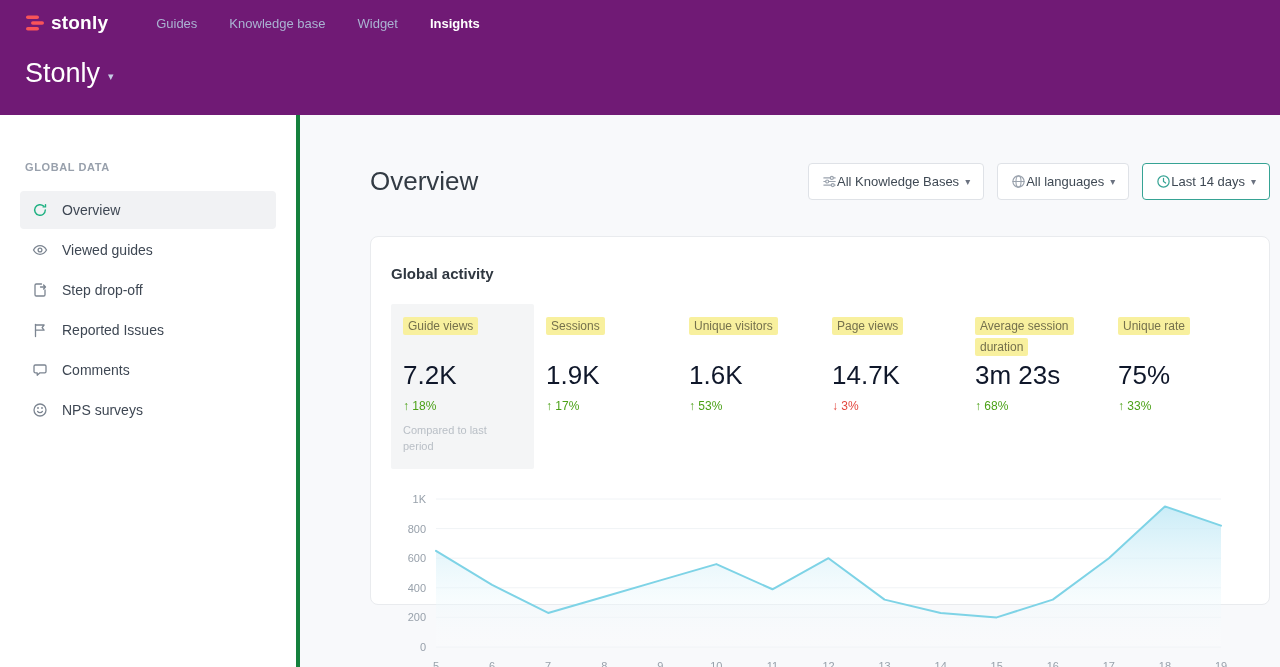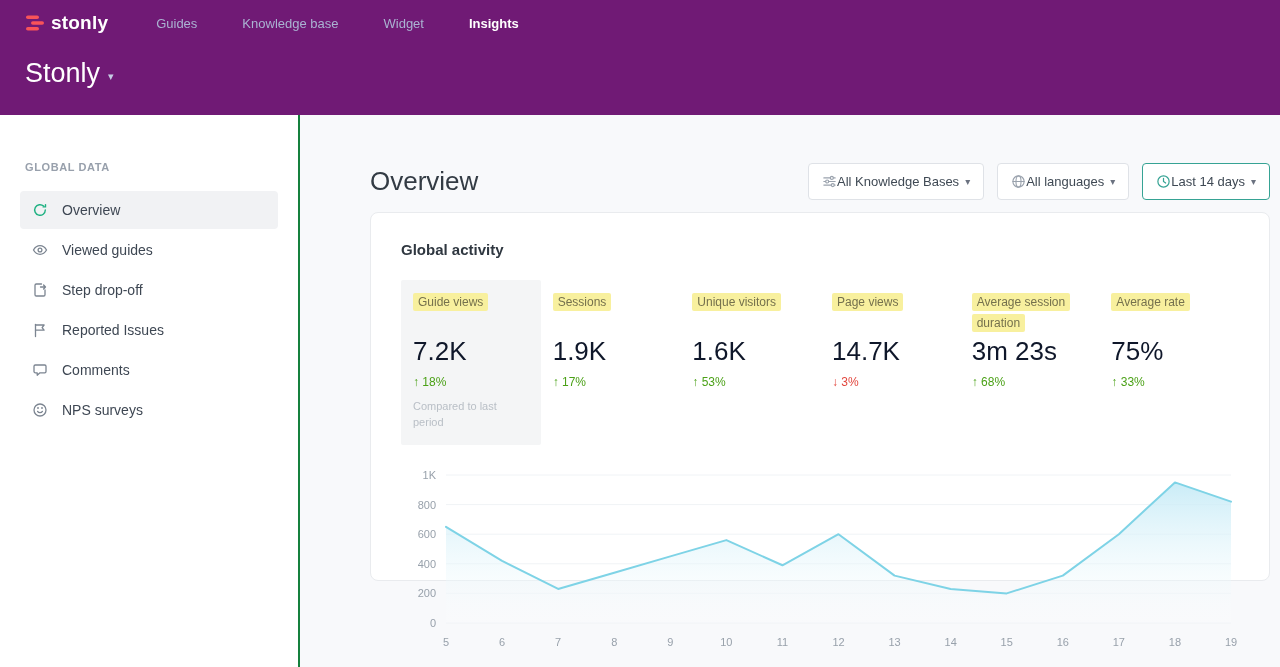--- a/index.html
+++ b/index.html
@@ -5,30 +5,30 @@
   * { margin:0; padding:0; box-sizing:border-box; }
   html,body { width:1280px; height:667px; overflow:hidden; background:#f8f9fb;
     font-family:"Liberation Sans", sans-serif; }
 
   
   .header { position:absolute; top:0; left:0; width:1280px; height:115px; background:#701a75; }
   .topnav { display:flex; align-items:center; padding:12px 0 0 25px; }
   .logo { display:flex; align-items:center; gap:6px; cursor:pointer; }
   .logo-mark { width:20px; height:20px; }
   .logo-text { color:#ffffff; font-size:19px; font-weight:bold; letter-spacing:0.2px; }
-  .nav-items { display:flex; gap:45px; margin-left:48px; }
+  .nav-items { display:flex; gap:32px; margin-left:48px; }
   .nav-item { color:#aab3d2; font-size:13px; cursor:pointer; }
   .nav-item.active { color:#ffffff; font-weight:bold; }
   .workspace-row { display:flex; align-items:center; gap:8px; margin:24px 0 0 25px; }
   .workspace-title { color:#ffffff; font-size:27px; font-weight:400; }
   .workspace-caret { color:#c6cde4; font-size:11px; margin-top:6px; }
 
   
   .sidebar { position:absolute; top:115px; left:0; width:300px; bottom:0; background:#ffffff;
-    border-right:2px solid #15803d; }
+    border-right:4px solid #15803d; }
   .sidebar-section { margin:46px 0 18px 25px; font-size:11px; letter-spacing:0.6px;
     color:#98a0ac; font-weight:bold; }
   .side-item { display:flex; align-items:center; gap:14px; height:38px; margin:2px 20px;
     padding:0 12px; border-radius:4px; color:#3e4753; font-size:14px; cursor:pointer; }
   .side-item.active { background:#f1f2f4; }
   .side-icon { width:16px; height:16px; color:#7c8591; flex:0 0 16px; display:flex; }
   .side-item.active .side-icon { color:#1fb182; }
   .side-icon svg { width:16px; height:16px; }
 
   
@@ -40,22 +40,22 @@
   .filter { display:flex; align-items:center; height:37px; padding:0 13px;
     background:#ffffff; border:1px solid #dfe2e7; border-radius:4px; font-size:13px;
     color:#3f4954; cursor:pointer; }
   .filter.accent { border:1px solid #36a394; }
   .filter-icon { width:15px; height:15px; display:flex; color:#9aa2ad; }
   .filter.accent .filter-icon { color:#36a394; }
   .filter-icon svg { width:15px; height:15px; }
   .filter-caret { color:#6b7280; font-size:10px; margin-left:6px; }
 
   
-  .card { margin:12px 10px 0 70px; background:#ffffff; border:1px solid #e9ebee;
-    border-radius:8px; padding:28px 30px; height:369px; }
+  .card { margin:36px 10px 0 70px; background:#ffffff; border:1px solid #e9ebee;
+    border-radius:8px; padding:28px 20px; height:369px; }
   .card-title { font-size:15px; font-weight:bold; color:#2f3740; }
 
   .metrics { display:flex; margin-top:22px; align-items:flex-start; }
   .metric { flex:1; padding:12px 12px 14px 12px; }
   .metric.selected { background:#f4f5f6; border-radius:2px; }
   .metric-label-zone { min-height:42px; }
   .metric-label { display:inline; background:#f8f09e; color:#75714d; font-size:12px;
     line-height:1.75; padding:2px 5px; border-radius:2px;
     -webkit-box-decoration-break:clone; box-decoration-break:clone; }
   .metric-value { font-size:26px; color:#0f172a; margin-top:2px; }
@@ -230,21 +230,21 @@
         <div class="metric-delta down"><span>↓</span> <span>3%</span></div>
       </div>
 
       <div class="metric">
         <div class="metric-label-zone"><span class="metric-label">Average session duration</span></div>
         <div class="metric-value">3m 23s</div>
         <div class="metric-delta"><span>↑</span> <span>68%</span></div>
       </div>
 
       <div class="metric">
-        <div class="metric-label-zone"><span class="metric-label">Average rate</span></div>
+        <div class="metric-label-zone"><span class="metric-label">Unique rate</span></div>
         <div class="metric-value">75%</div>
         <div class="metric-delta"><span>↑</span> <span>33%</span></div>
       </div>
 
     </div>
 
     <div class="chart-wrap">
       <svg id="activity-chart" width="840" height="190" viewBox="0 0 840 190">
           <defs>
             <linearGradient id="areaGrad" x1="0" y1="0" x2="0" y2="1">

